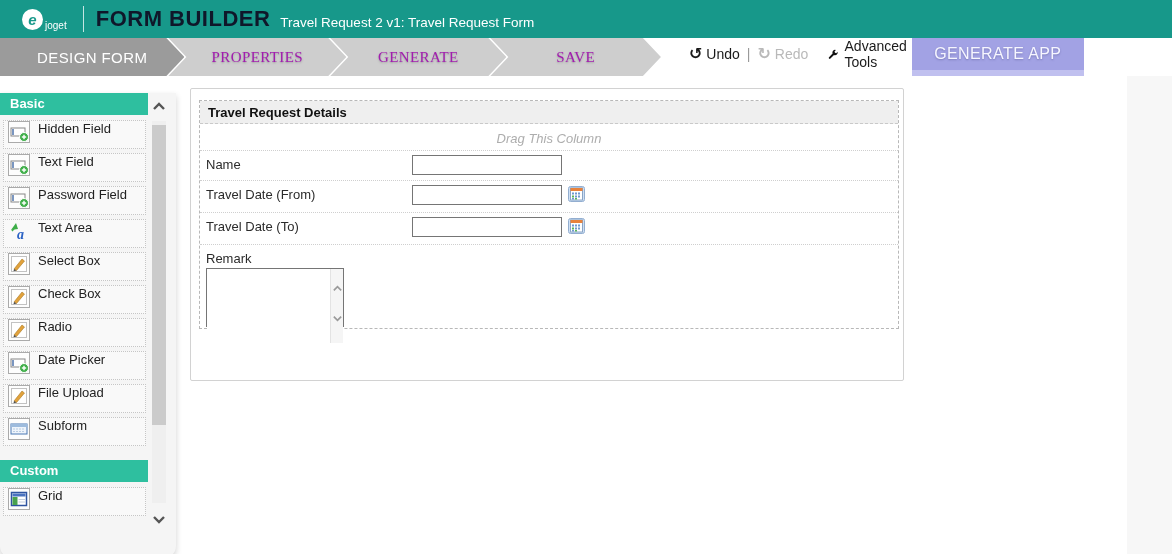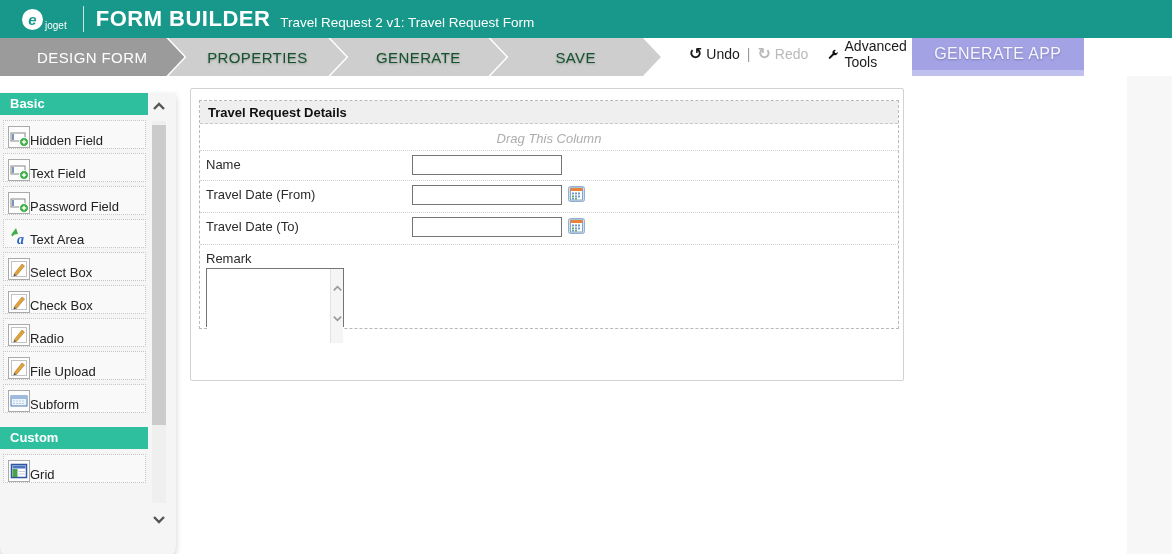--- a/index.html
+++ b/index.html
@@ -9,33 +9,33 @@
   
   .topbar { position:absolute; left:0; top:0; width:1172px; height:38px;
     background:#17988a; display:flex; align-items:center; padding-left:22px; }
   .logo-wrap { display:flex; align-items:flex-end; }
   .logo-circle { width:21px; height:21px; border-radius:50%; background:#ffffff;
     color:#17988a; font-size:15px; font-weight:bold; font-style:italic;
     display:flex; align-items:center; justify-content:center; line-height:1; }
   .logo-name { color:#ffffff; font-size:10px; margin-left:2px; margin-bottom:-1px; }
   .topbar-divider { width:1px; height:26px; background:rgba(255,255,255,.75);
     margin:0 12px 0 16px; }
-  .app-title { color:#ffffff; font-size:22px; font-weight:bold; letter-spacing:.5px; }
+  .app-title { color:#0f172a; font-size:22px; font-weight:bold; letter-spacing:.5px; }
   .form-subtitle { color:#ffffff; font-size:13.5px; margin-left:10px; margin-top:7px; }
 
   
   .tabbar { position:absolute; left:0; top:38px; width:1084px; height:38px;
     background:#ffffff; display:flex; align-items:flex-start; }
   .tab { height:38px; display:flex; align-items:center; justify-content:center;
     font-size:15px; letter-spacing:.4px; cursor:pointer; }
   .tab-active { width:200px; background:#9b9b9b; color:#ffffff;
     clip-path:polygon(0 0, calc(100% - 18px) 0, 100% 50%, calc(100% - 18px) 100%, 0 100%); }
-  .tab-idle { background:#cecece; color:#14532d; text-shadow:0 1px 2px rgba(120,120,120,.6);
+  .tab-idle { background:#cecece; color:#a21caf; text-shadow:0 1px 2px rgba(120,120,120,.6);
     margin-left:-16px;
-    clip-path:polygon(0 0, calc(100% - 18px) 0, 100% 50%, calc(100% - 18px) 100%, 0 100%, 18px 50%); }
+    clip-path:polygon(0 0, calc(100% - 18px) 0, 100% 50%, calc(100% - 18px) 100%, 0 100%, 18px 50%);font-family:Liberation Serif, serif; }
   .tab-2 { width:193px; } .tab-3 { width:191px; } .tab-4 { width:185px; }
   .quickbar { flex:1; background:#ffffff; display:flex; align-items:center;
     padding-left:28px; font-size:14px; color:#1a1a1a; }
   .qb-item { display:flex; align-items:center; cursor:pointer; }
   .undo-glyph, .redo-glyph { font-size:16px; font-weight:bold; margin-right:4px; line-height:1; }
   .qb-sep { color:#9a9a9a; margin:0 7px; }
   .qb-disabled { color:#b9b9b9; }
   .wrench { margin:0 6px 0 20px; }
   .generate-btn { width:187px; height:38px; background:#a2a2e4; color:#f6f6ff;
     border-bottom:6px solid #c0c0ef; display:flex; align-items:center; justify-content:center;
@@ -47,22 +47,22 @@
 
   
   .sidebar { position:absolute; left:0; top:93px; width:176px; height:465px;
     background:#f5f5f5; border-radius:0 0 12px 12px;
     box-shadow:0 3px 6px rgba(0,0,0,.18); }
   .palette-col { position:absolute; left:0; top:0; width:148px; }
   .pal-header { height:22px; background:#2ebf9f; color:#ffffff; font-size:13px;
     font-weight:bold; padding:3px 0 0 10px; margin-bottom:5px; }
   .pal-header.custom { margin-top:14px; }
   .pal-item { height:29px; margin:3px 2px 4px 3px; border:1px dotted #c6c6c6;
-    background:#f9f9f9; display:flex; align-items:flex-end; padding-left:4px;
-    font-size:13px; color:#222222; cursor:grab; }
+    background:#f9f9f9; display:flex; align-items:flex-start; padding-left:4px;
+    gap:8px; font-size:13px; color:#222222; cursor:grab; }
   .pal-item svg { flex:0 0 auto; }
 
   
   .sb-scroll-up { position:absolute; left:151px; top:6px; width:16px; height:16px; cursor:pointer; }
   .sb-track { position:absolute; left:152px; top:28px; width:14px; height:382px; background:#efefef; }
   .sb-thumb { position:absolute; left:0; top:4px; width:14px; height:300px; background:#cbcbcb; cursor:grab; }
   .sb-scroll-down { position:absolute; left:151px; top:418px; width:16px; height:16px; cursor:pointer; }
 
   
   .canvas { position:absolute; left:190px; top:88px; width:714px; height:293px;
@@ -203,20 +203,31 @@
     <div class="pal-item">
       <svg width="22" height="22" viewBox="0 0 22 22">
           <rect x="0.5" y="0.5" width="21" height="21" fill="#fdfdfd" stroke="#aaa"></rect>
           <rect x="3.5" y="3.5" width="15" height="15" fill="#fff" stroke="#c2c2c2"></rect>
           <path d="M6 16 L14 6 L16.5 8 L8.5 17.5 Z" fill="#e2a23c" stroke="#a87824" stroke-width="0.6"></path>
           <path d="M6 16 L8.5 17.5 L5.5 18.3 Z" fill="#4a4a4a"></path>
         </svg>
       <span>Radio</span>
     </div>
 
+    <div class="pal-item">
+      <svg width="22" height="22" viewBox="0 0 22 22">
+          <rect x="0.5" y="0.5" width="21" height="21" fill="#fdfdfd" stroke="#aaa"></rect>
+          <rect x="3" y="7" width="14" height="8" fill="#fff" stroke="#888"></rect>
+          <rect x="4" y="8" width="2" height="6" fill="#7a96c0"></rect>
+          <circle cx="16" cy="16" r="4.5" fill="#3fae49" stroke="#fff"></circle>
+          <rect x="13.8" y="15.3" width="4.4" height="1.4" fill="#fff"></rect>
+          <rect x="15.3" y="13.8" width="1.4" height="4.4" fill="#fff"></rect>
+        </svg>
+      <span>Date Picker</span>
+    </div>
 
     <div class="pal-item">
       <svg width="22" height="22" viewBox="0 0 22 22">
           <rect x="0.5" y="0.5" width="21" height="21" fill="#fdfdfd" stroke="#aaa"></rect>
           <rect x="3.5" y="3.5" width="15" height="15" fill="#fff" stroke="#c2c2c2"></rect>
           <path d="M6 16 L14 6 L16.5 8 L8.5 17.5 Z" fill="#e2a23c" stroke="#a87824" stroke-width="0.6"></path>
           <path d="M6 16 L8.5 17.5 L5.5 18.3 Z" fill="#4a4a4a"></path>
         </svg>
       <span>File Upload</span>
     </div>

